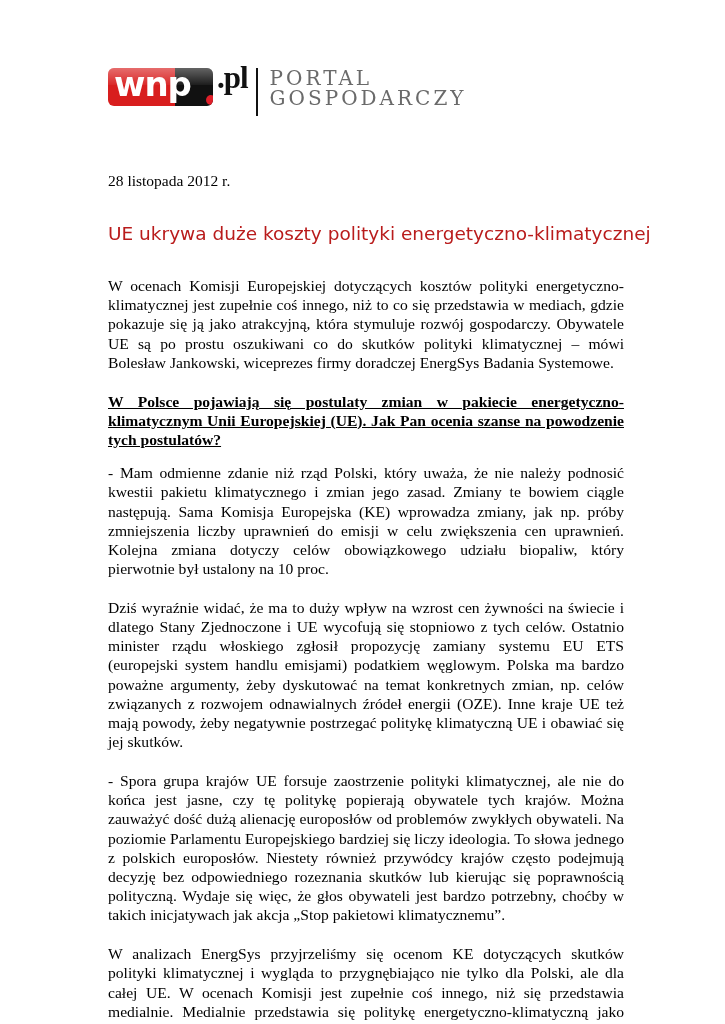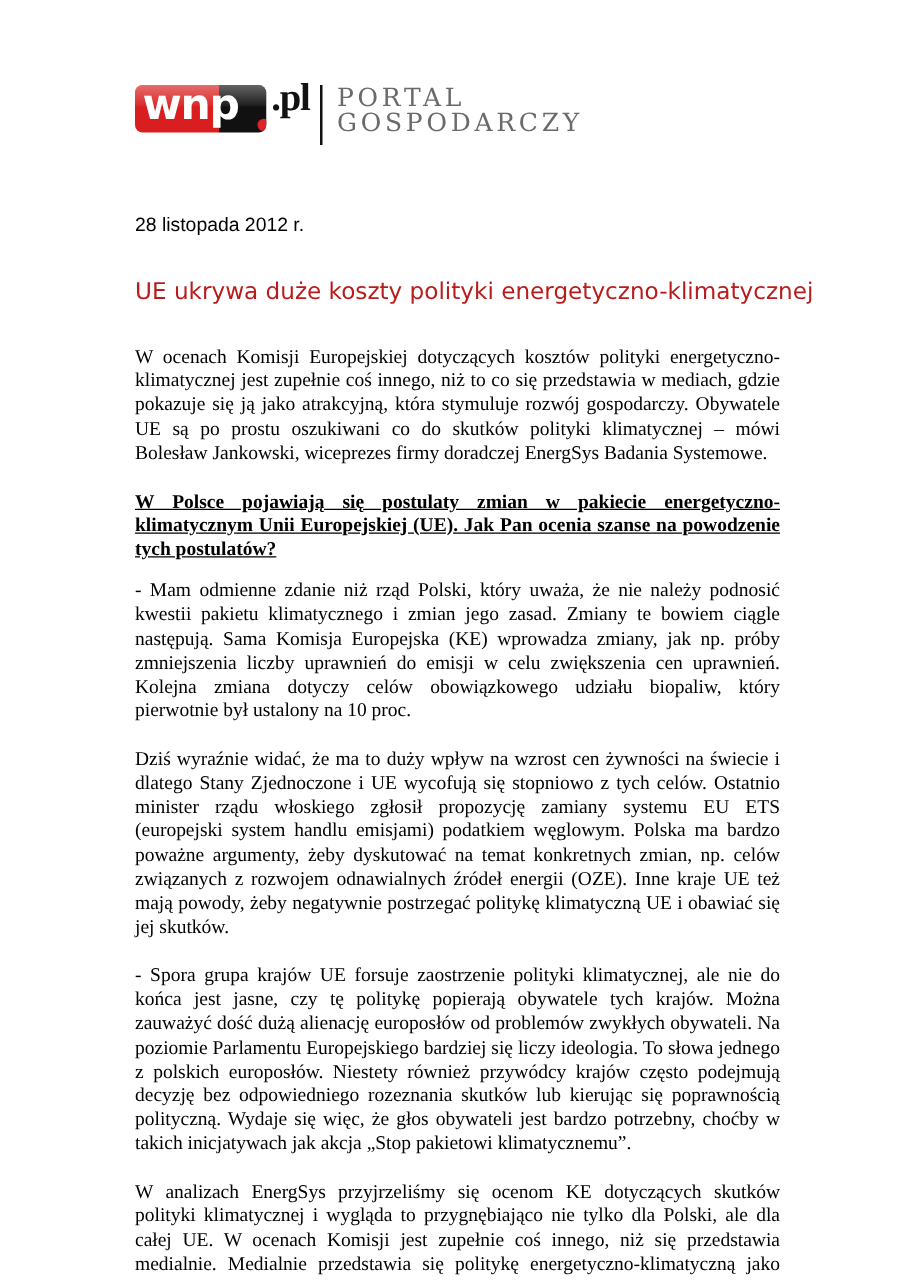--- a/index.html
+++ b/index.html
@@ -17,21 +17,21 @@
       color: #fff; letter-spacing: -1px; padding-left: 6px; line-height: 1; margin-top: -6px; }
     .logo-dot { position: absolute; z-index: 2; width: 10px; height: 10px; border-radius: 50%; background: #e0202a;
       left: 98px; top: 27px; }
     .logo-pl { font-family: Liberation Serif, serif; font-size: 31px; font-weight: bold; color: #111; margin-left: 4px;
       line-height: 1; margin-top: -6px; letter-spacing: -1px; }
     .logo-sep { width: 2px; height: 48px; background: #111; margin-left: 8px; }
     .logo-text { margin-left: 12px; font-family: "DejaVu Serif", serif; font-size: 20px; line-height: 20px;
       color: #6a6a6a; letter-spacing: 3px; }
 
     
-    .date { position: absolute; left: 108px; top: 172px; font-family: Liberation Sans, sans-serif; font-size: 15.5px; }
+    .date { position: absolute; left: 108px; top: 172px; font-family: Liberation Serif, serif; font-size: 15.5px; }
     .title { position: absolute; left: 108px; top: 223px; font-family: "DejaVu Sans", sans-serif; font-size: 18.5px;
       color: #b91c1c; white-space: nowrap; }
     .body { position: absolute; left: 108px; top: 276px; width: 516px; font-family: "Liberation Serif", serif;
       font-size: 15.6px; line-height: 19.2px; text-align: justify; }
     .body p { margin: 0 0 19.5px 0; }
     .body p.q { font-weight: bold; margin-bottom: 14px; text-decoration: underline; }
   </style>
 </head>
 <body>
 

